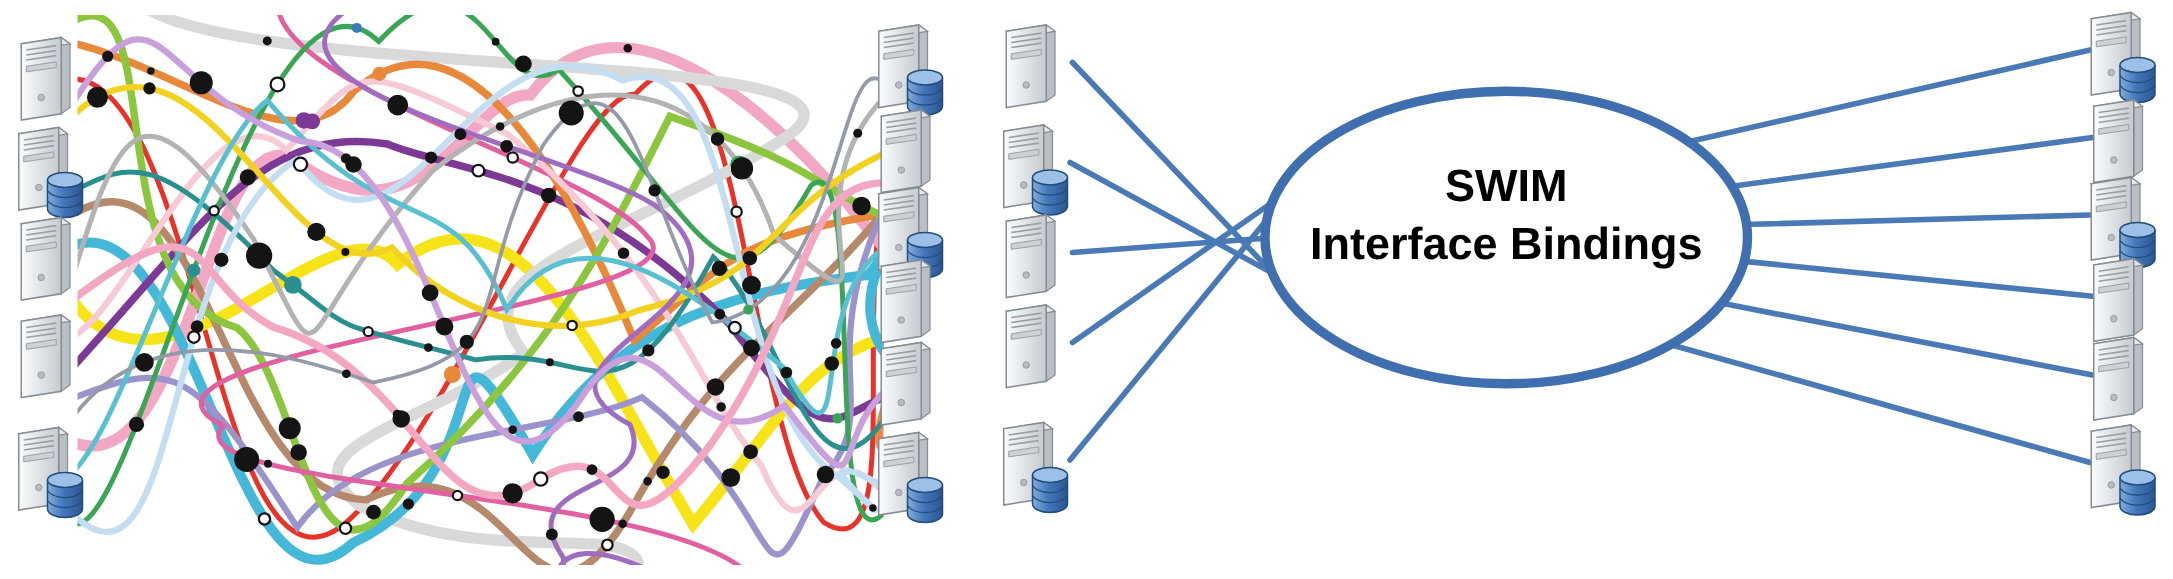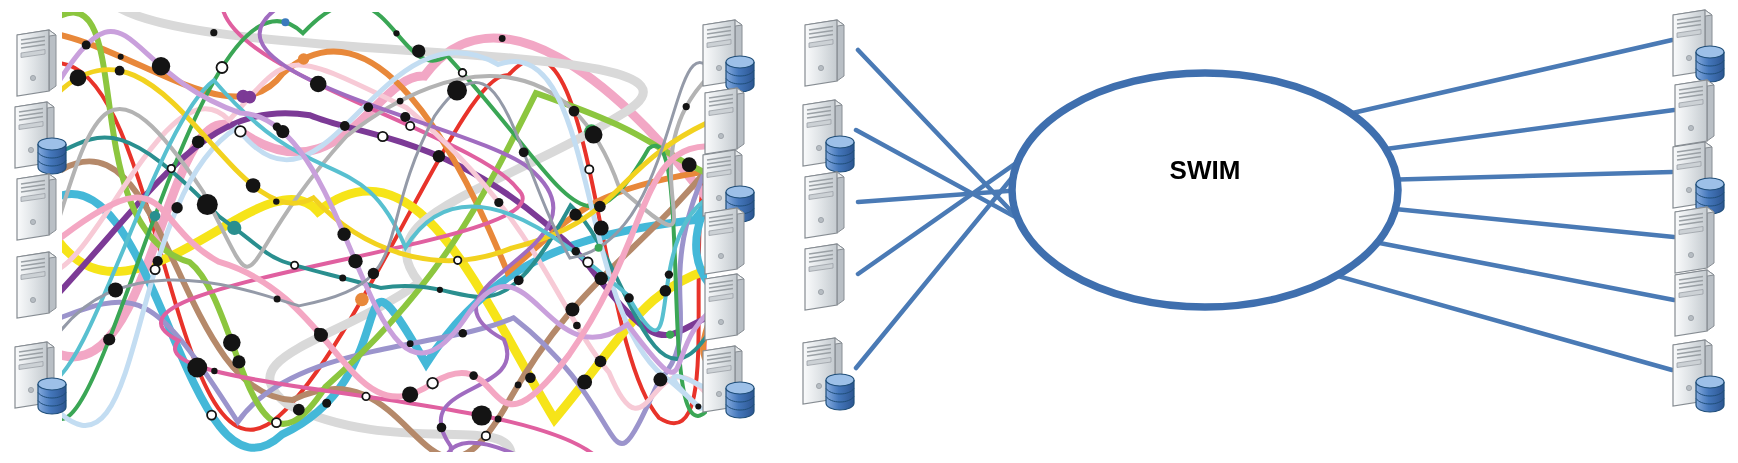--- a/index.html
+++ b/index.html
@@ -18,23 +18,22 @@
   .ellipse-text{
     position:absolute;
     left:1012px;
     top:126px;
     width:386px;
     text-align:center;
     color:#000000;
   }
   .ellipse-text .l1, .ellipse-text .l2{
     font-weight:bold;
-    font-size:26px;
+    font-size:36px;
     line-height:1.28;
-    margin-top:28px;
   }
   .ellipse-text .l3{
     font-size:28px;
     line-height:1.32;
   }
   .defs-holder{position:absolute;width:0;height:0;overflow:hidden;}
 </style>
 </head>
 <body>
 
@@ -203,20 +202,21 @@
       <line x1="598.3606758116803" y1="149.98364323089675" x2="894" y2="110" stroke="#4a7ab5" stroke-width="4.5" stroke-linecap="round"></line>
       <line x1="609.2655767317069" y1="179.802778098524" x2="892" y2="172" stroke="#4a7ab5" stroke-width="4.5" stroke-linecap="round"></line>
       <line x1="607.6238497348616" y1="208.302832409707" x2="894" y2="237" stroke="#4a7ab5" stroke-width="4.5" stroke-linecap="round"></line>
       <line x1="590.4672509357392" y1="241.28942417432205" x2="894" y2="300" stroke="#4a7ab5" stroke-width="4.5" stroke-linecap="round"></line>
       <line x1="551.0690654985865" y1="274.16275663962216" x2="892" y2="370" stroke="#4a7ab5" stroke-width="4.5" stroke-linecap="round"></line>
       <ellipse cx="425" cy="190" rx="193" ry="117" fill="#ffffff" stroke="#3f6fae" stroke-width="7.5"></ellipse>
     </svg>
 
   <div class="ellipse-text">
     <div class="l1">SWIM</div>
+    <div class="l2">Interface Bindings</div>
   </div>
 
   <div id="servers">
       <div class="server" style="left: 12px; top: 26px;"><svg width="62" height="78" viewBox="0 0 62 78">
           <use href="#sym-server"></use>
         </svg></div>
       <div class="server" style="left: 10px; top: 98px;"><svg width="62" height="78" viewBox="0 0 62 78">
           <use href="#sym-server"></use>
           <use href="#sym-db" x="24" y="36"></use>
         </svg></div>

